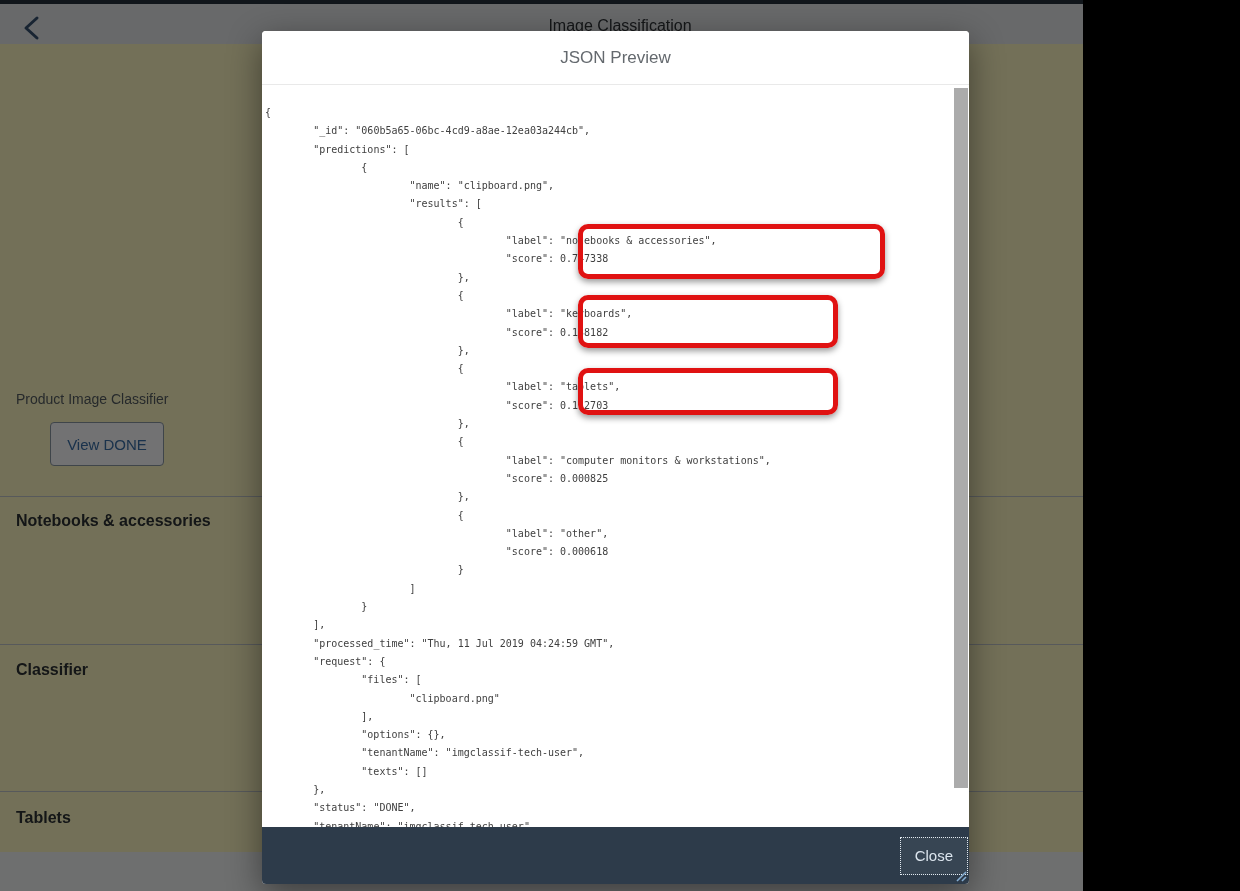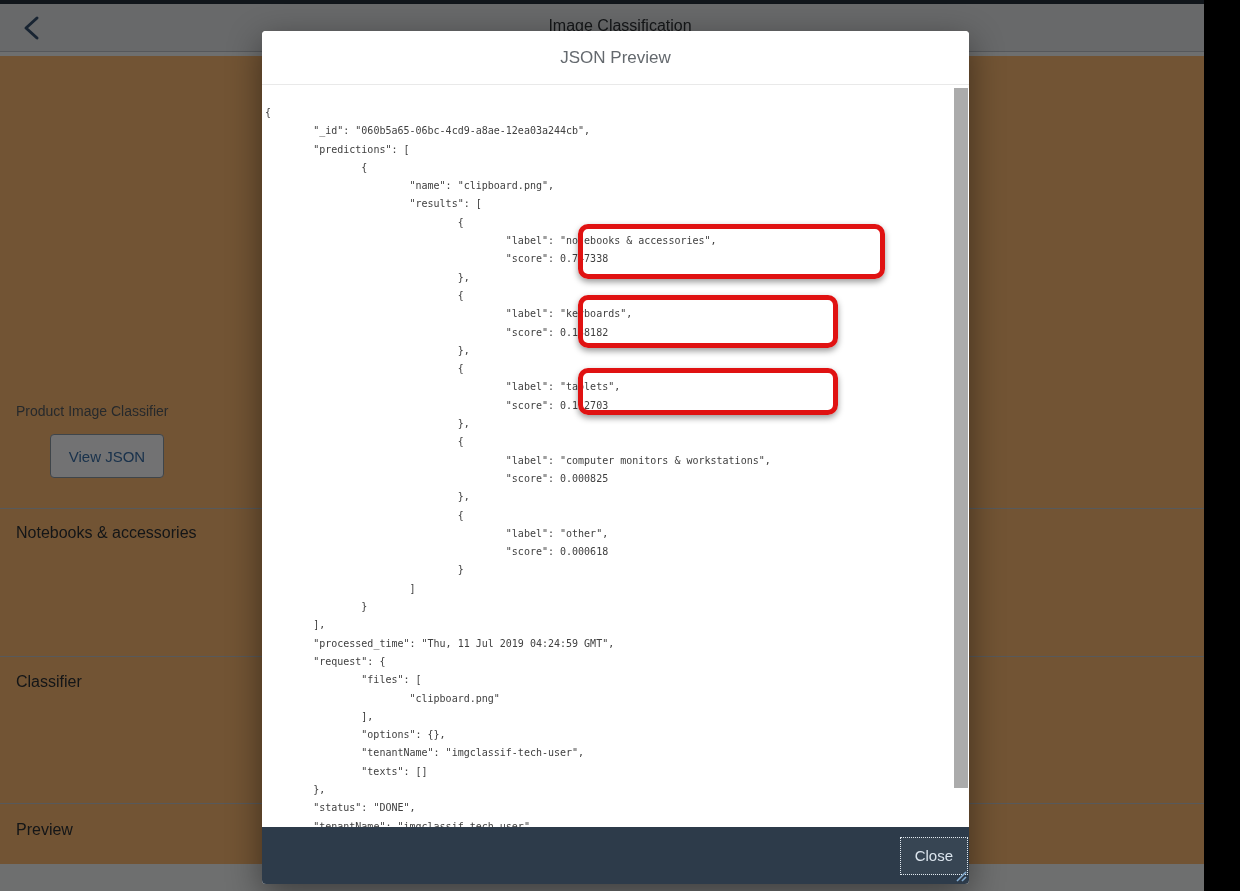--- a/index.html
+++ b/index.html
@@ -1,36 +1,36 @@
 <!DOCTYPE html>
 <html style="--accent_red: #e01212; --footer_bg: #2d3b4a; --link_blue: #3a6fa8;"><head>
 <meta charset="utf-8">
 <style>
   * { margin:0; padding:0; box-sizing:border-box; }
   html,body { width:1240px; height:891px; }
   body { font-family:"Liberation Sans", sans-serif; background:#000; }
-  .page { position:relative; width:1204px; height:891px; overflow:hidden; background:#f4f5f6; }
+  .page { position:relative; width:1083px; height:891px; overflow:hidden; background:#f4f5f6; }
 
   
   .backdrop { position:absolute; inset:0; }
   .shell-top { position:absolute; left:0; top:0; width:1240px; height:4px; background:#26313d; }
   .app-header { position:absolute; left:0; top:4px; width:1240px; height:48px;
                 background:#e6e9ec; border-bottom:1px solid #bfc4c9;
                 display:flex; align-items:center; justify-content:center; }
   .back-btn { position:absolute; left:14px; top:8px; width:34px; height:34px;
               display:flex; align-items:center; justify-content:center; cursor:pointer; background:transparent; border:none; }
   .app-title { font-size:16px; color:#2f3337; position:relative; top:-2px; }
-  .app-content { position:absolute; left:0; top:56px; width:1240px; height:808px; background:#fdba74; }
+  .app-content { position:absolute; left:0; top:44px; width:1240px; height:808px; background:#fef9c3; }
   .classifier-label { position:absolute; left:16px; top:347px; font-size:14px; color:#565c61; }
   .view-json-btn { position:absolute; left:50px; top:378px; width:114px; height:44px;
                    background:#fcfdfe; border:1px solid #8d99a5; border-radius:4px;
                    color:var(--link_blue,#3a6fa8); font-size:15px; font-family:"Liberation Sans",sans-serif; cursor:pointer; }
   .divider { position:absolute; left:0; width:1240px; height:1px; background:#c2c6ca; }
   .d1 { top:452px; } .d2 { top:600px; } .d3 { top:747px; }
-  .section-title { position:absolute; left:16px; font-size:16px; font-weight:normal; color:#2d3134; }
+  .section-title { position:absolute; left:16px; font-size:16px; font-weight:bold; color:#2d3134; }
   .s1 { top:468px; } .s2 { top:617px; } .s3 { top:765px; }
   .app-scrollbar { position:absolute; left:1222px; top:52px; width:18px; height:808px; background:#a4a9ae; }
 
   
   .overlay { position:absolute; inset:0; background:rgba(0,0,0,0.55); z-index:10; }
 
   
   .modal { position:absolute; left:262px; top:31px; width:707px; height:853px; z-index:20;
            background:#fff; border-radius:4px; box-shadow:0 10px 34px rgba(0,0,0,0.45);
            display:flex; flex-direction:column;justify-content:space-between; }
@@ -69,30 +69,30 @@
           <svg width="22" height="26" viewBox="0 0 22 26">
             <polyline points="17,3 6,13 17,23" fill="none" stroke="#35506f" stroke-width="3" stroke-linecap="round" stroke-linejoin="round"></polyline>
           </svg>
         </span>
       </button>
       <span class="app-title">Image Classification</span>
     </div>
 
     <div class="app-content">
       <div class="classifier-label">Product Image Classifier</div>
-      <button class="view-json-btn">View JSON</button>
+      <button class="view-json-btn">View DONE</button>
 
       <div class="divider d1"></div>
       <div class="section-title s1">Notebooks &amp; accessories</div>
 
       <div class="divider d2"></div>
       <div class="section-title s2">Classifier</div>
 
       <div class="divider d3"></div>
-      <div class="section-title s3">Preview</div>
+      <div class="section-title s3">Tablets</div>
 
       <div class="app-scrollbar"></div>
 
     </div>
   </div>
 
   <div class="overlay"></div>
 
   <div class="modal">
     <div class="modal-header">

